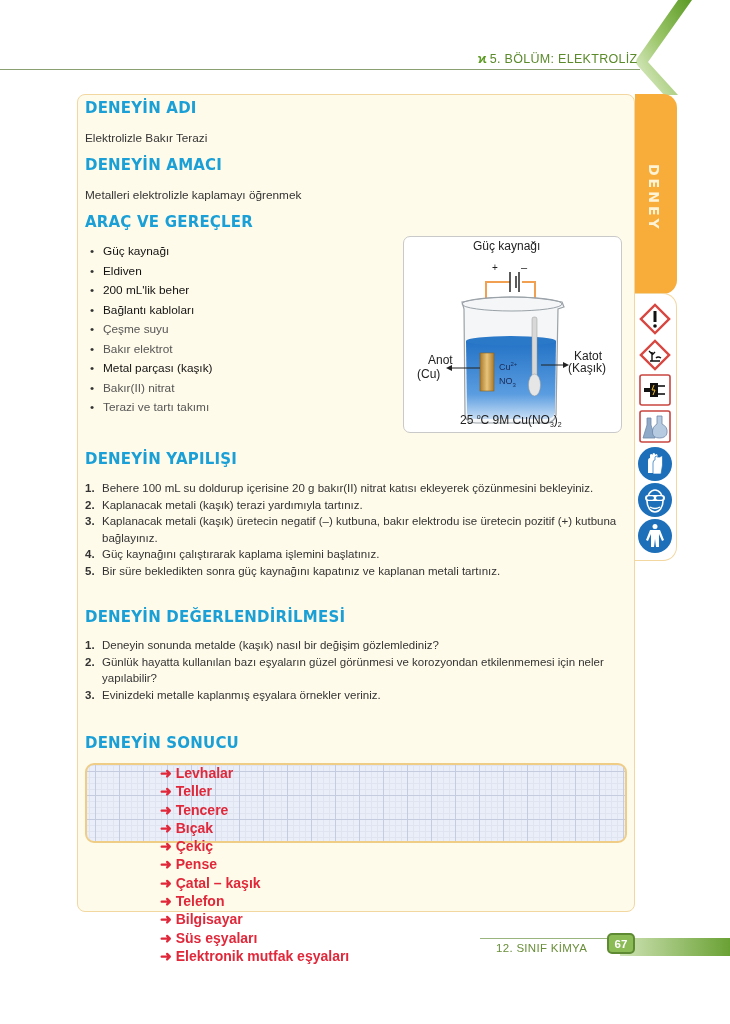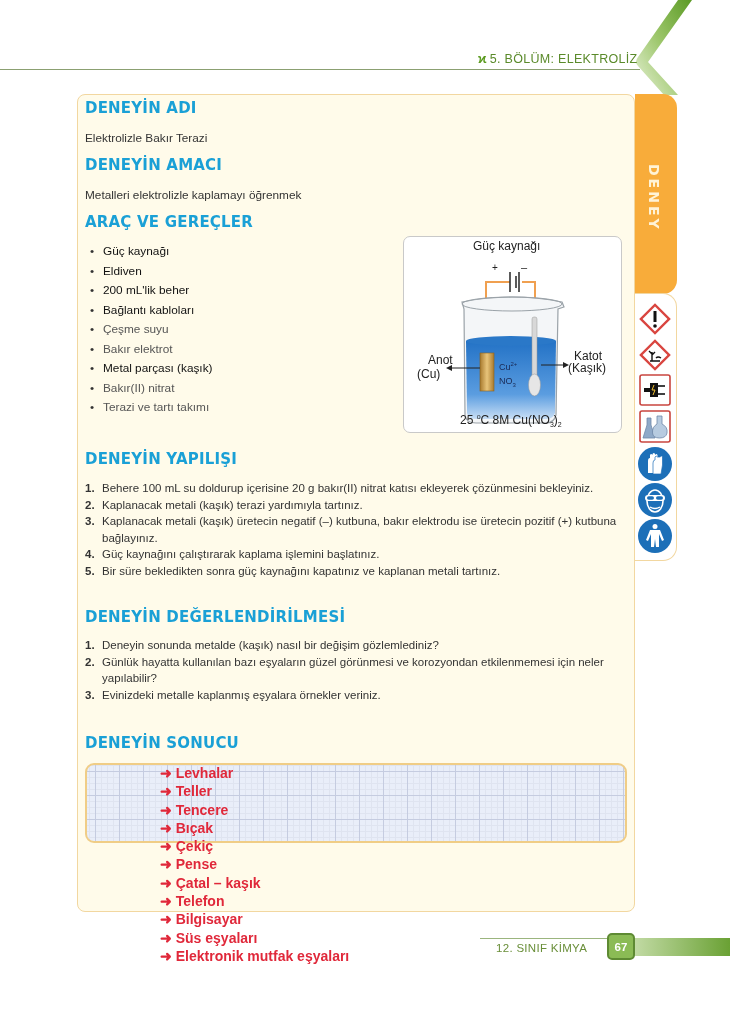--- a/index.html
+++ b/index.html
@@ -49,21 +49,21 @@
       background-position: 8px 6px, 8px 6px, 8px 6px, 8px 6px;
     }
     .answers { left: 160px; top: 764px; }
     .answers .ans { font-family: Liberation Sans, sans-serif; font-weight: bold; font-size: 14px; color: #e0283a; height: 18.3px; line-height: 18.3px; white-space: nowrap; }
     .answers .arrow { margin-right: 4px; }
 
     
     .ftr-line { left: 480px; top: 938px; width: 250px; height: 1px; background: #9bb57e; }
     .ftr-bar { left: 620px; top: 938px; width: 110px; height: 18px; background: linear-gradient(90deg, #cfe3b5, #6aa134); }
     .ftr-label { left: 496px; top: 942px; font-size: 11.5px; color: #6a8f3a; letter-spacing: 0.3px; }
-    .ftr-page { left: 607px; top: 933px; width: 28px; height: 27px; background: #8bbb55; border: 2px solid #5e8a33; border-radius: 5px; box-sizing: border-box; color: #fff; font-size: 11.5px; font-weight: bold; display: flex; align-items: center; justify-content: center; }
+    .ftr-page { left: 607px; top: 933px; width: 28px; height: 21px; background: #8bbb55; border: 2px solid #5e8a33; border-radius: 5px; box-sizing: border-box; color: #fff; font-size: 11.5px; font-weight: bold; display: flex; align-items: center; justify-content: center; }
   </style>
 </head>
 <body>
 
 <svg class="abs chevron" viewBox="0 0 98 95">
   <defs>
     <linearGradient id="cg" x1="0" y1="1" x2="1" y2="0">
       <stop offset="0" stop-color="#e8f2d8"></stop>
       <stop offset="0.5" stop-color="#9cc66a"></stop>
       <stop offset="1" stop-color="#5b9a25"></stop>
@@ -142,21 +142,21 @@
   <div class="diag-label" style="left:13px; top:130px;">(Cu)</div>
   <div class="diag-label" style="left:170px; top:112px;">Katot</div>
   <div class="diag-label" style="left:164px; top:124px;text-align:center;">(Kaşık)</div>
   <div class="diag-label" style="left:95px; top:124px; font-size:9px; color:#1a2a55;">
     <span>Cu</span><sup style="font-size:6px;">2+</sup>
   </div>
   <div class="diag-label" style="left:95px; top:139px; font-size:9px; color:#1a2a55;">
     <span>NO</span><sub style="font-size:6px;">3</sub>
   </div>
   <div class="diag-label" style="left:56px; top:176px;">
-    <span>25 </span><sup style="font-size:7px;">o</sup><span>C 8M Cu(NO</span><sub style="font-size:7px;">3</sub><span>)</span><sub style="font-size:7px;">2</sub>
+    <span>25 </span><sup style="font-size:7px;">o</sup><span>C 9M Cu(NO</span><sub style="font-size:7px;">3</sub><span>)</span><sub style="font-size:7px;">2</sub>
   </div>
 </div>
 
 <div class="abs sec-title" style="left:85px; top:450px;">DENEYİN YAPILIŞI</div>
 <ol class="abs steps" style="left:85px; top:480px; width:545px;">
   <li><span class="num">1.</span><span>Behere 100 mL su doldurup içerisine 20 g bakır(II) nitrat katısı ekleyerek çözünmesini bekleyiniz.</span></li>
   <li><span class="num">2.</span><span>Kaplanacak metali (kaşık) terazi yardımıyla tartınız.</span></li>
   <li><span class="num">3.</span><span>Kaplanacak metali (kaşık) üretecin negatif (–) kutbuna, bakır elektrodu ise üretecin pozitif (+) kutbuna bağlayınız.</span></li>
   <li><span class="num">4.</span><span>Güç kaynağını çalıştırarak kaplama işlemini başlatınız.</span></li>
   <li><span class="num">5.</span><span>Bir süre bekledikten sonra güç kaynağını kapatınız ve kaplanan metali tartınız.</span></li>

